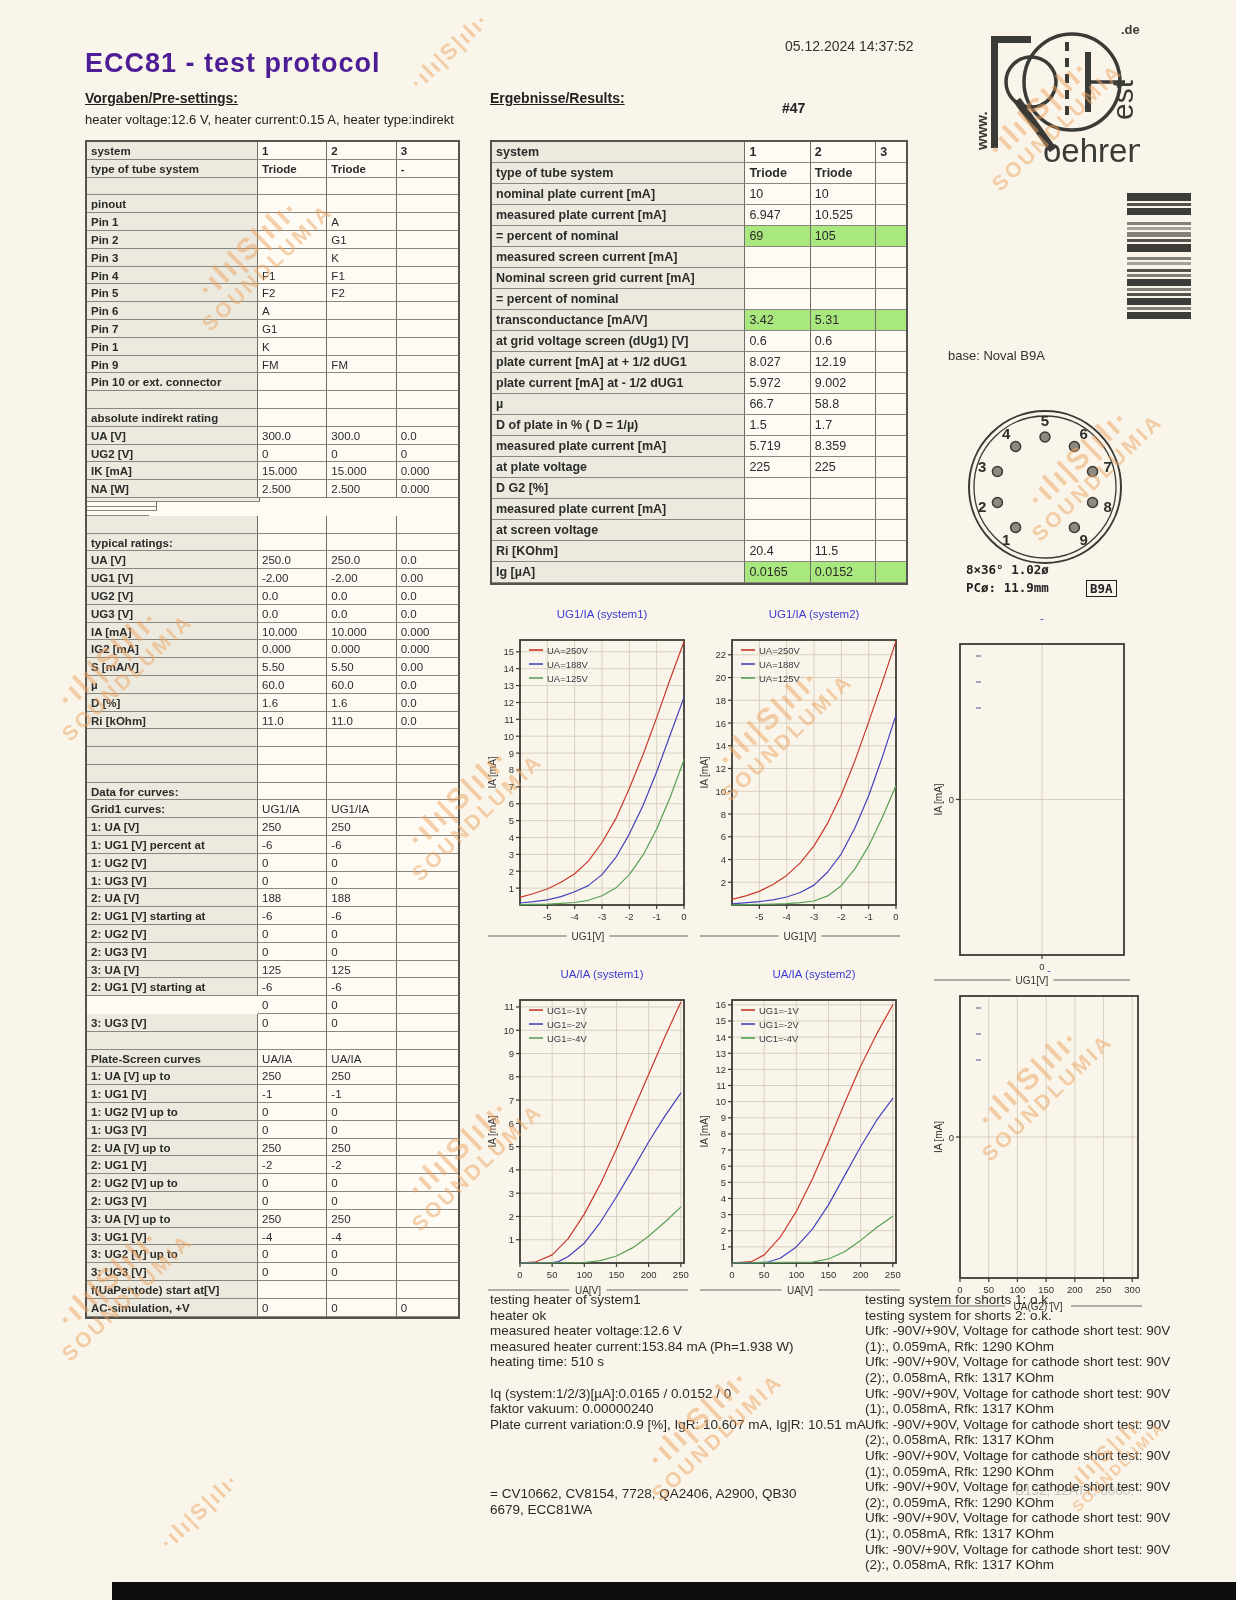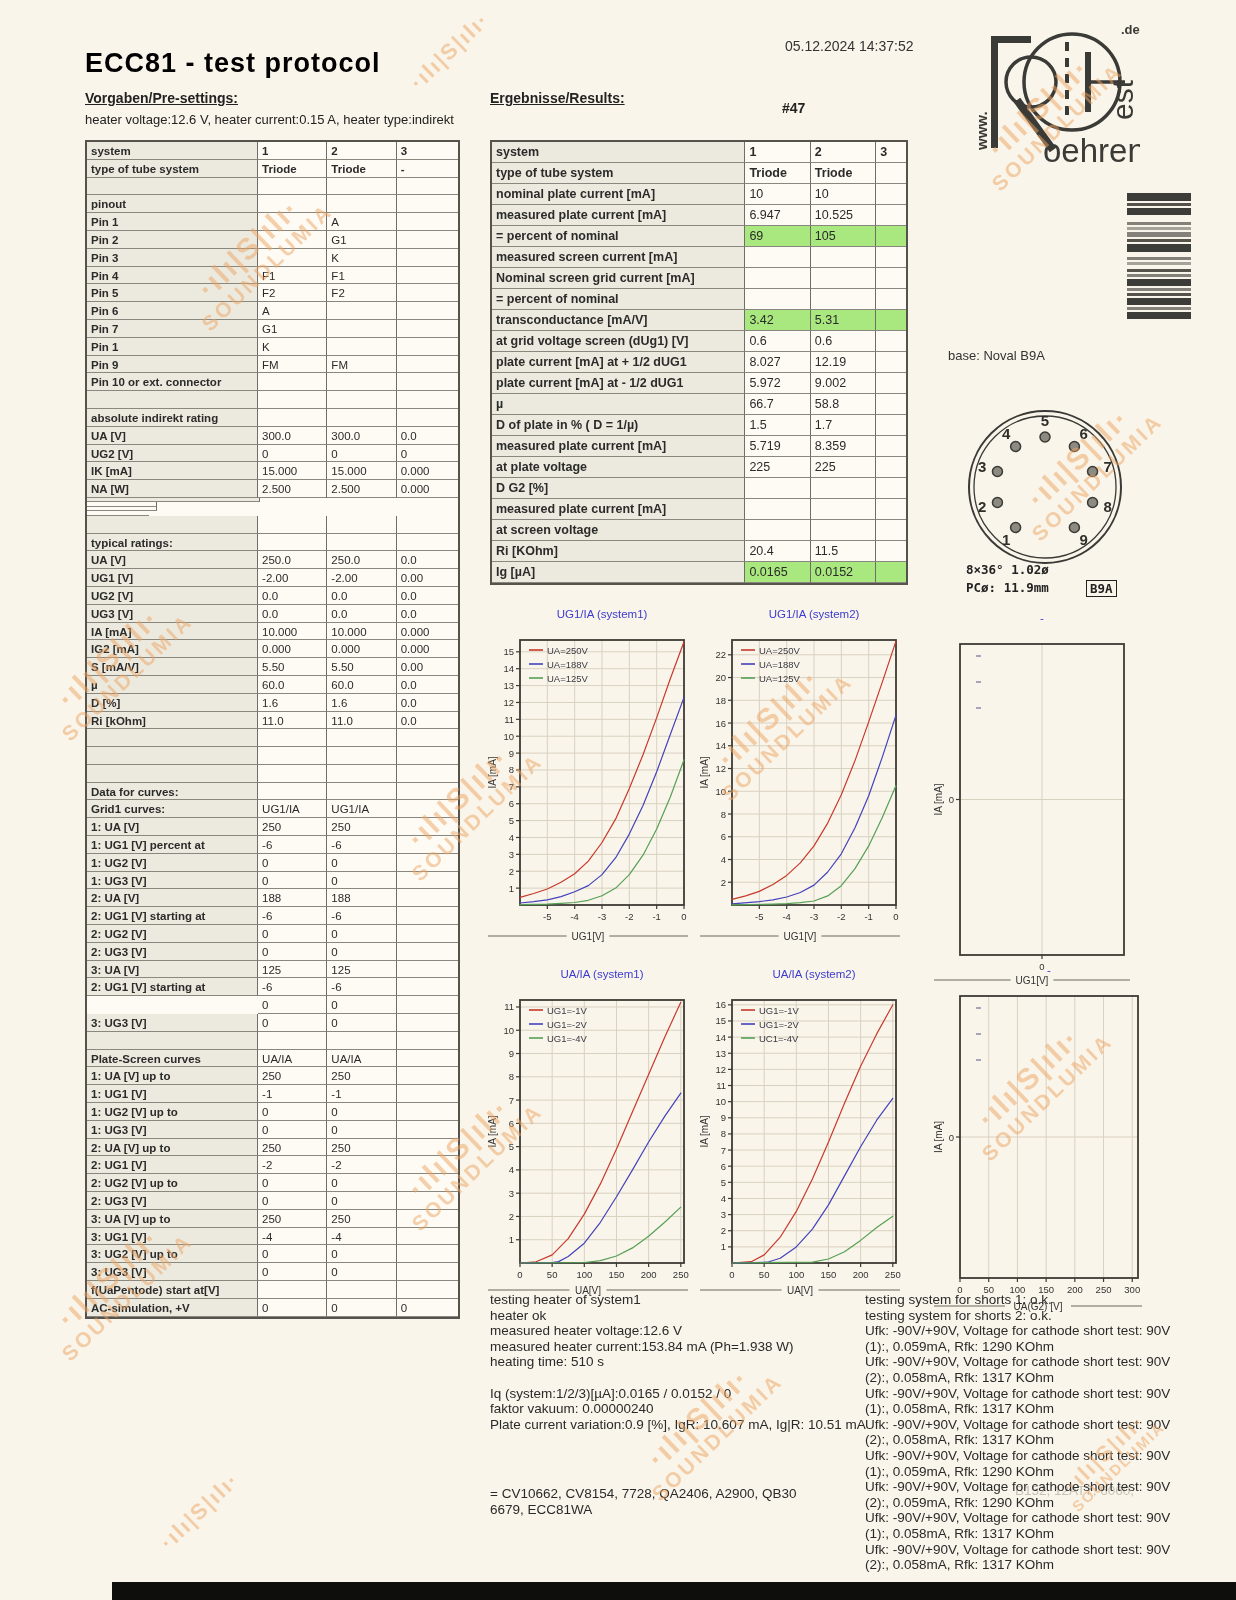--- a/index.html
+++ b/index.html
@@ -1,20 +1,20 @@
 <!DOCTYPE html>
 <html><head>
 <meta charset="utf-8">
 <style>
   html,body{margin:0;padding:0;}
   body{font-family:"Liberation Sans",sans-serif;background:#e8e4da;}
   .page{position:relative;width:1236px;height:1600px;background:#faf5ea;overflow:hidden;margin:0 auto;}
   .abs{position:absolute;}
   
-  .doc-title{left:85px;top:48px;font-size:27px;font-weight:bold;color:#000000;letter-spacing:1px;}
+  .doc-title{left:85px;top:48px;font-size:27px;font-weight:bold;color:#4c1d95;letter-spacing:1px;}
   .date{left:785px;top:38px;font-size:14px;color:#333;}
   .sec-head{font-size:14px;font-weight:bold;text-decoration:underline;color:#222;}
   .heater-line{left:85px;top:112px;font-size:13px;color:#222;}
   .serial{left:782px;top:100px;font-size:14px;font-weight:bold;color:#222;}
   
   .tbl{position:absolute;border:2px solid #55534c;box-sizing:border-box;background:#fdfbf4;}
   .trow{display:flex;}
   .tcell{box-sizing:border-box;border-right:1px solid #706e66;border-bottom:1px solid #8a887e;
          overflow:hidden;white-space:nowrap;padding:1px 4px 0 4px;color:#2b2b2b;}
   .tcell:last-child{border-right:none;}

